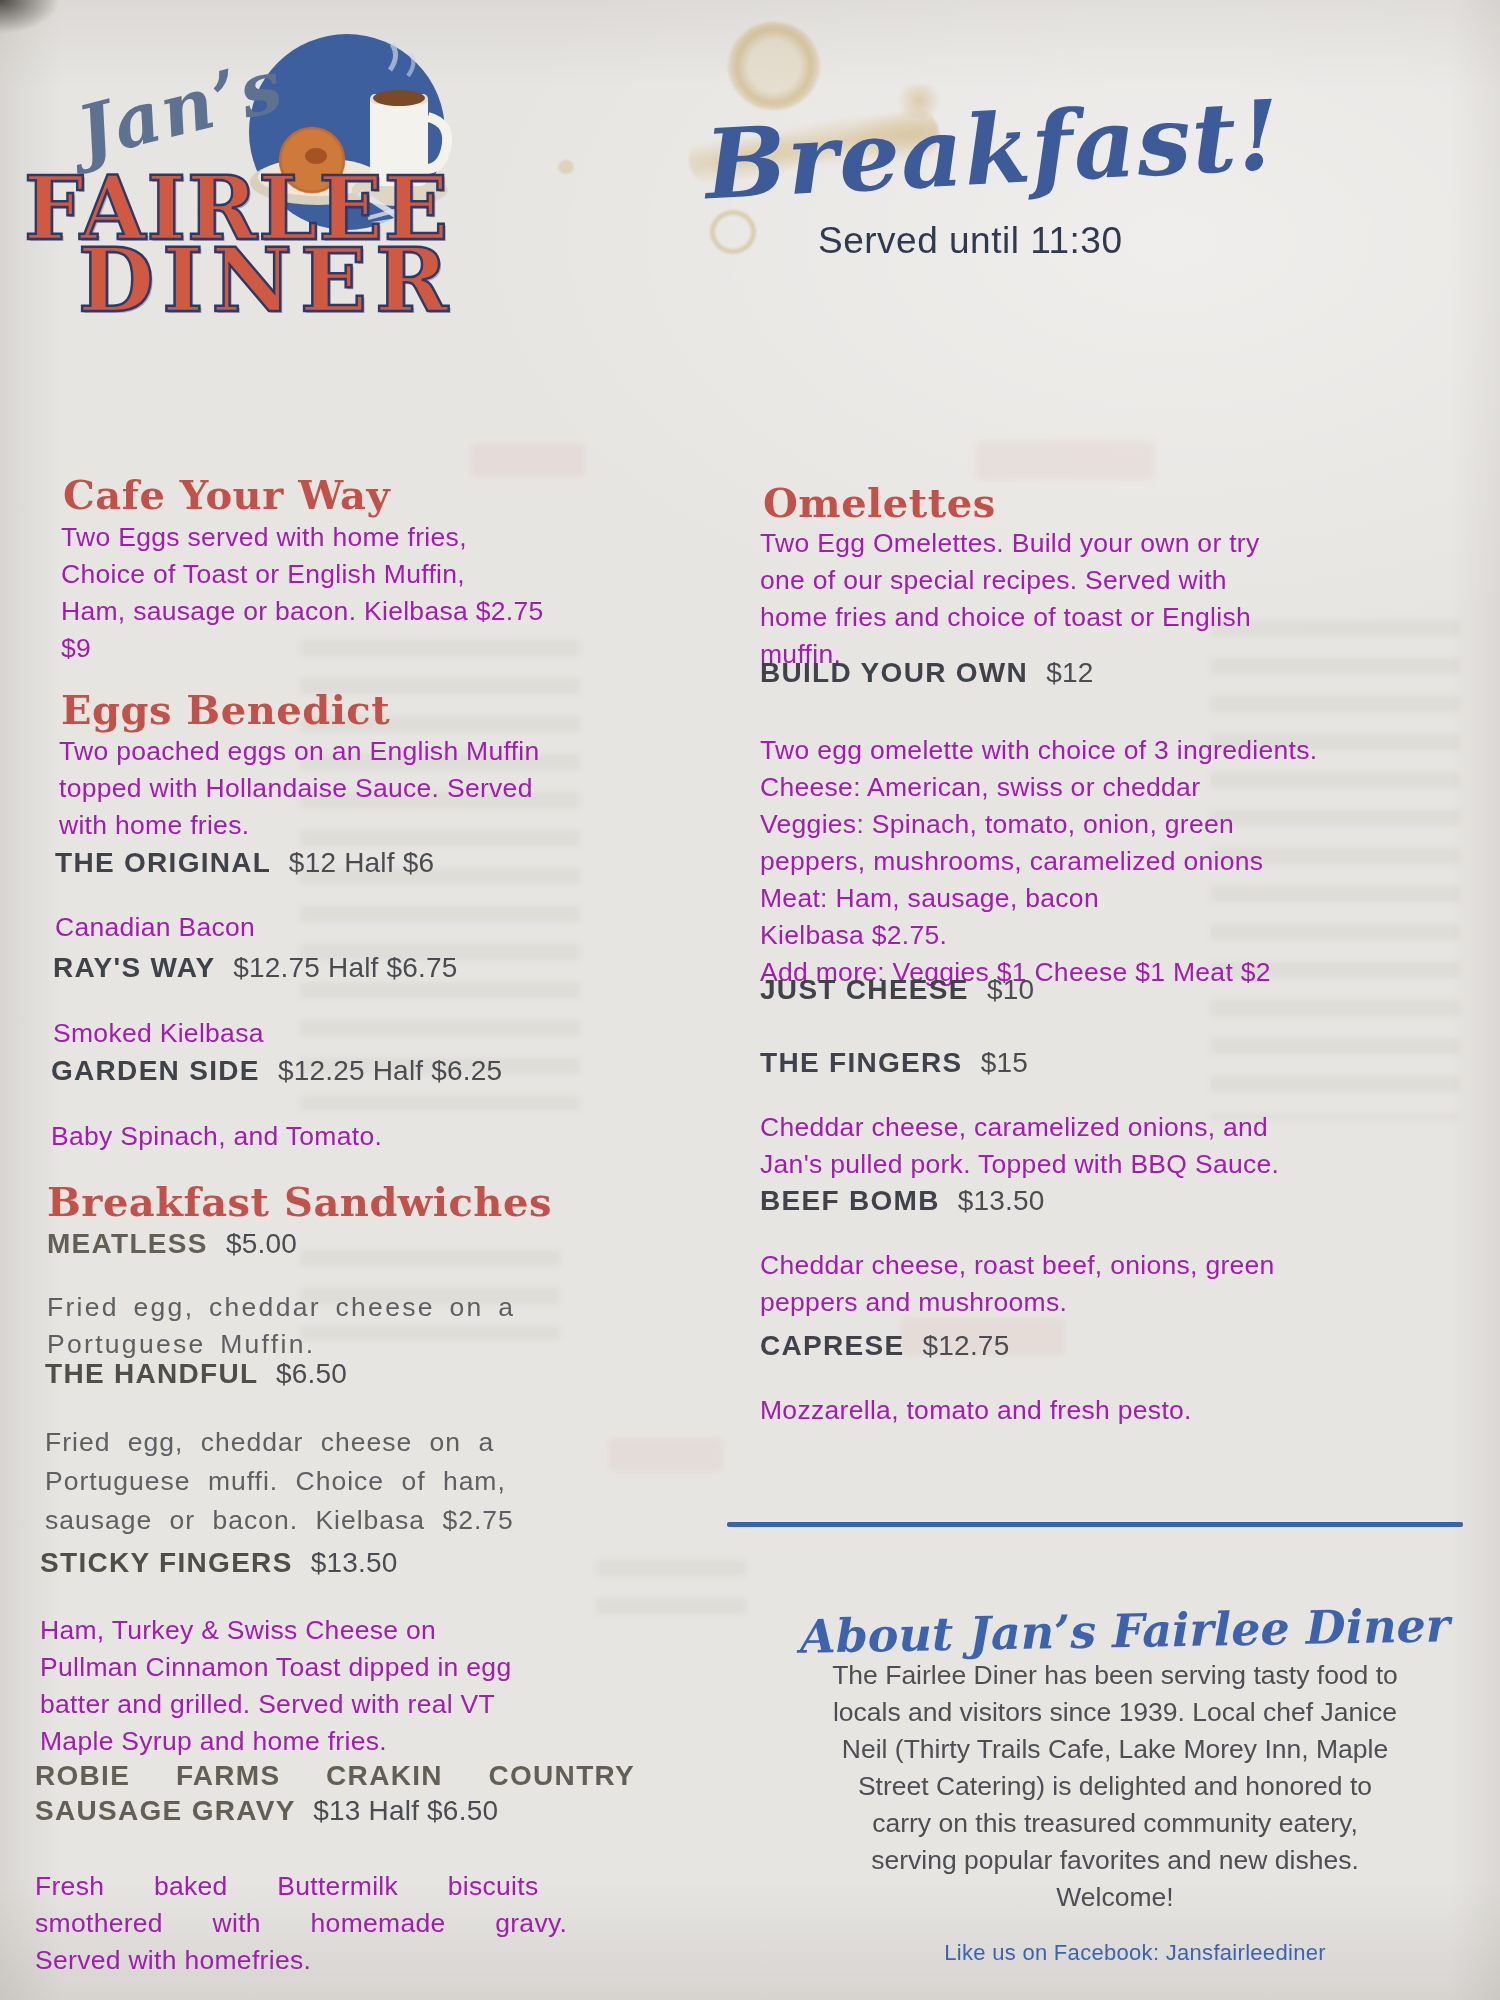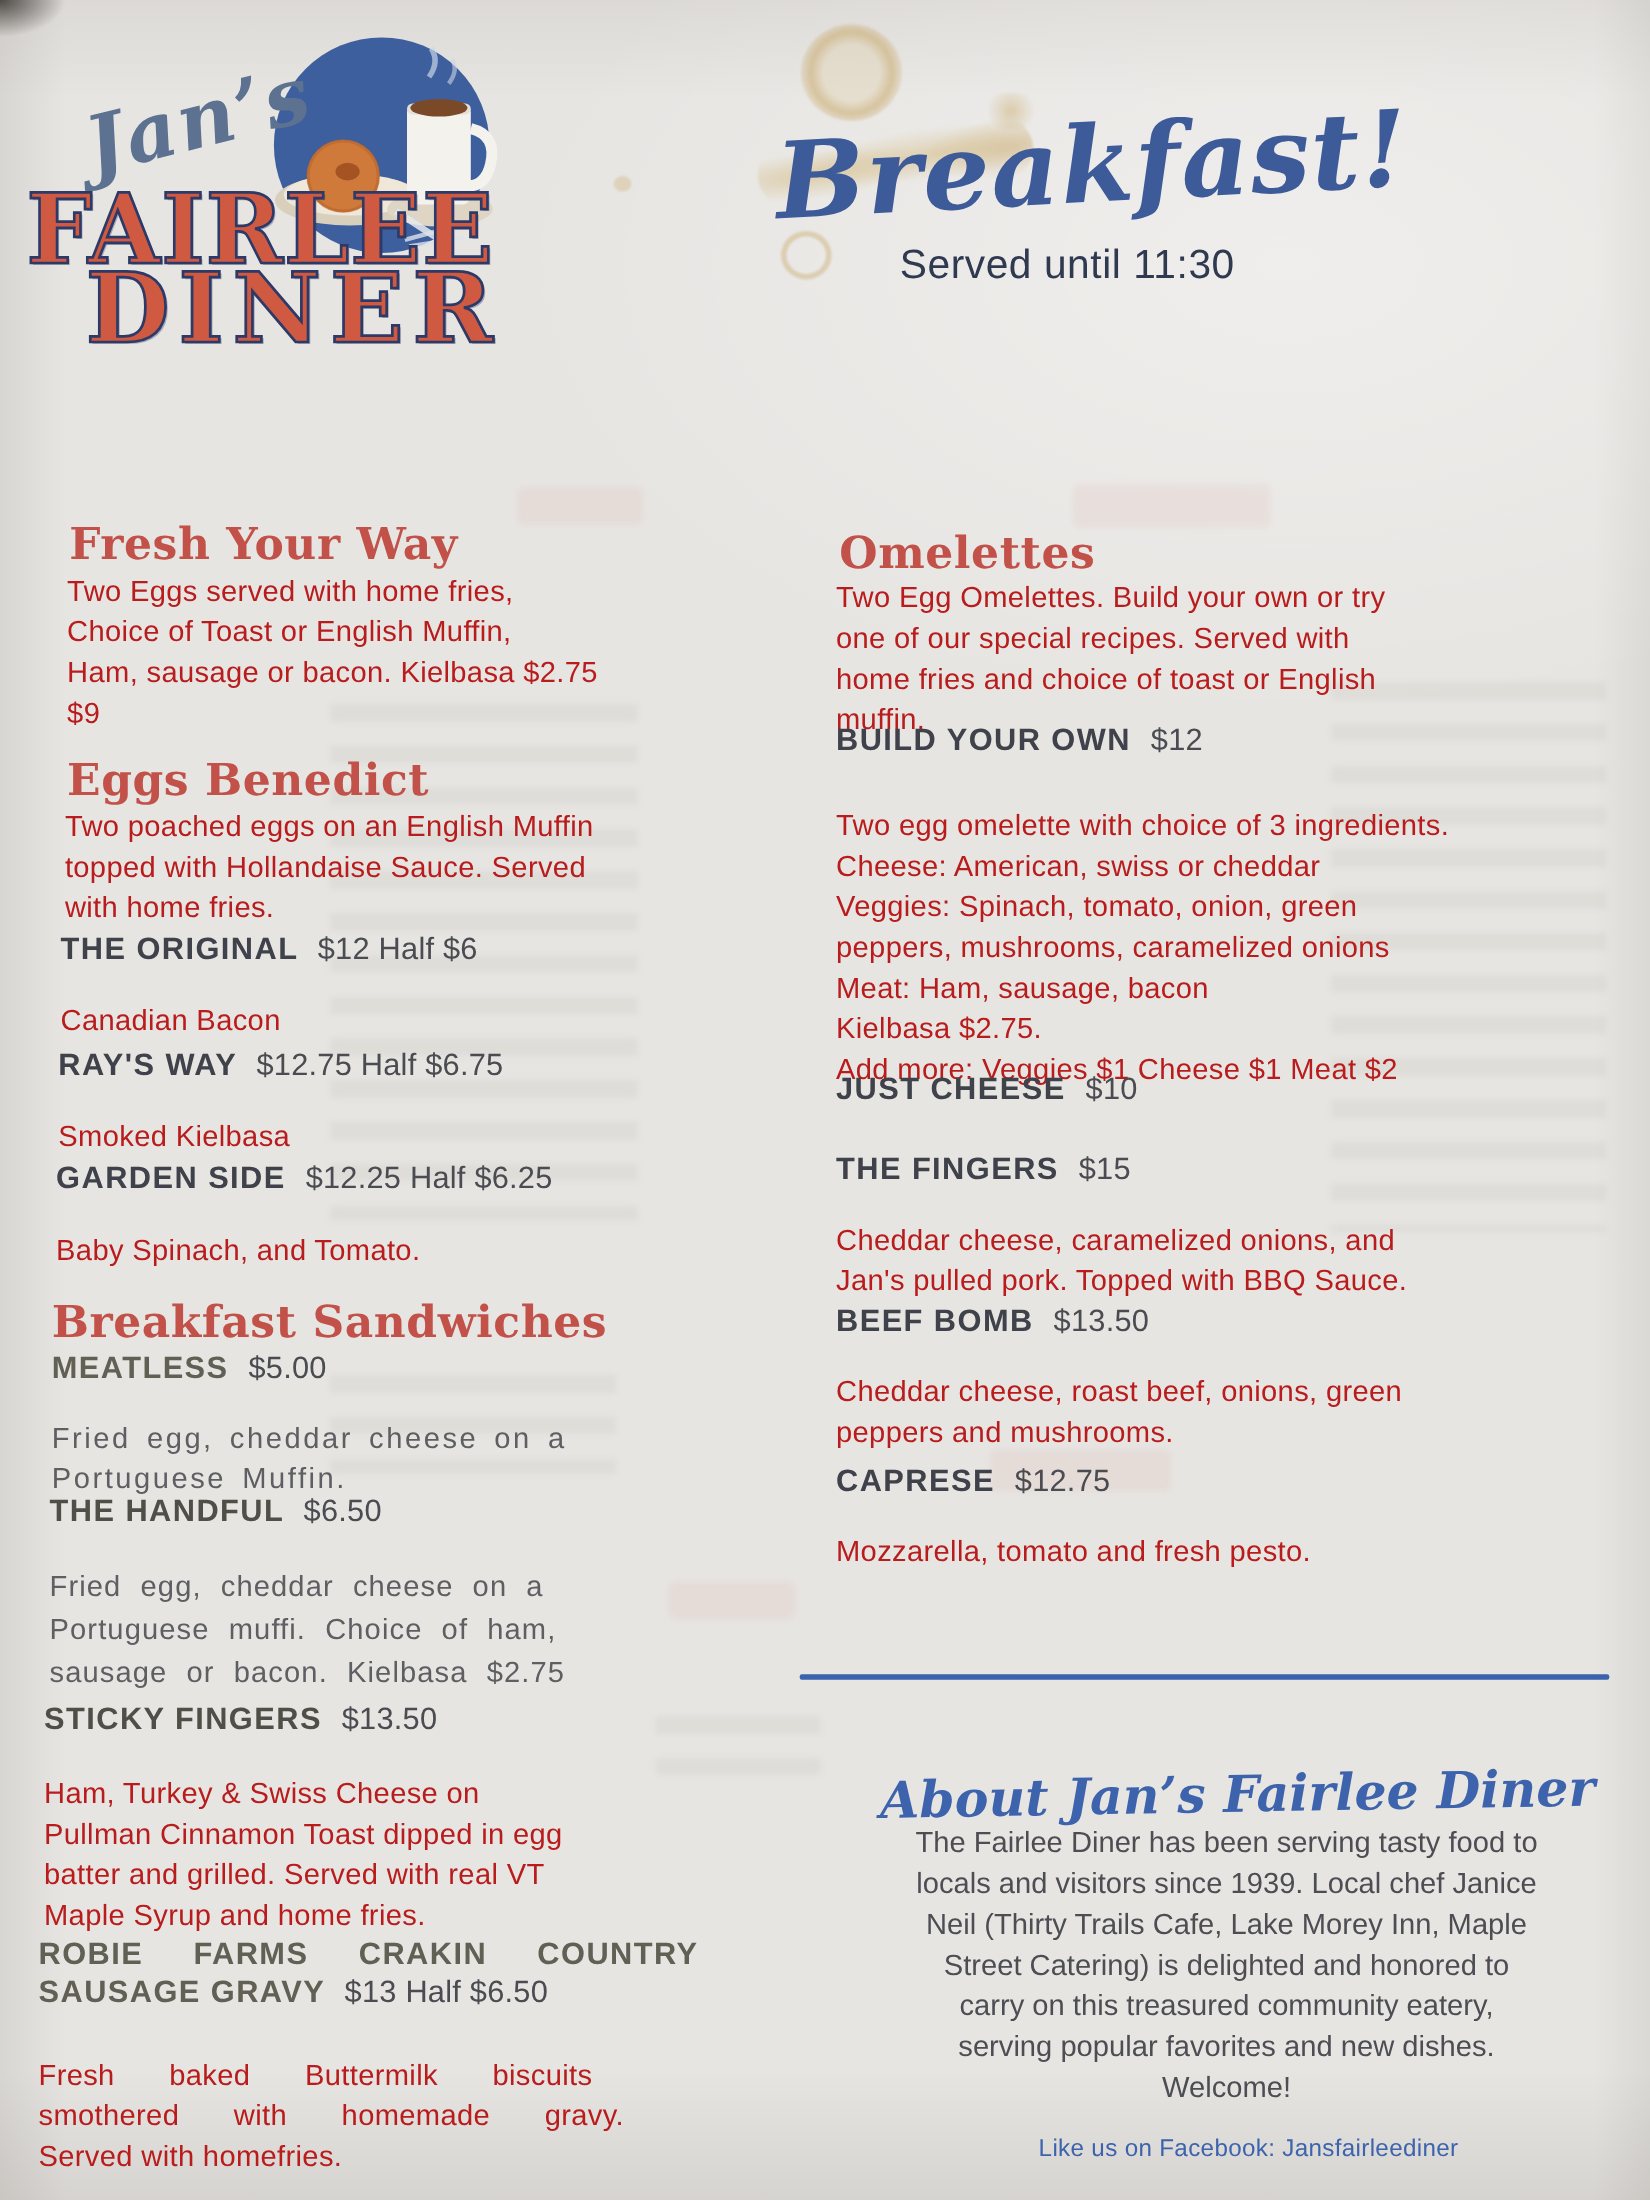--- a/index.html
+++ b/index.html
@@ -56,21 +56,21 @@
     font-family:"DejaVu Serif","Liberation Serif",serif;font-style:italic;font-weight:700;
     font-size:96px;color:#3d5a99;transform:rotate(-3deg);letter-spacing:1px;}
   .bk-sub{position:absolute;left:818px;top:220px;font-size:37px;color:#2f3a50;letter-spacing:.5px;}
   
   .col{position:absolute;top:0;height:2000px;}
   .col-left{left:35px;width:600px;}
   .col-right{left:755px;width:720px;}
   .blk{position:absolute;left:0;right:0;}
   .sec-title{font-family:"DejaVu Serif","Liberation Serif",serif;font-weight:700;
     font-size:40px;color:#c25249;letter-spacing:.5px;line-height:1.1;}
-  .body-text{font-size:26.5px;line-height:37px;color:#b91c1c;white-space:pre-line;letter-spacing:.3px;}
+  .body-text{font-size:26.5px;line-height:37px;color:#a21caf;white-space:pre-line;letter-spacing:.3px;}
   .item-name{font-size:28px;font-weight:700;color:#3f424a;letter-spacing:1.3px;line-height:1.25;}
   .item-name .price{font-weight:400;letter-spacing:.2px;margin-left:9px;color:#4a4c52;}
   .warm{color:#625f54;}
   .warm2{color:#504f47;}
   .justify{text-align:justify;}
   .divider{position:absolute;height:5px;background:#3a62ad;border-radius:2px;}
   .about-title{font-family:"DejaVu Serif","Liberation Serif",serif;font-style:italic;font-weight:700;
     font-size:46px;color:#3d63ad;text-align:center;transform:rotate(-1deg);}
   .about-text{font-size:26.5px;line-height:37px;color:#4d4e54;white-space:pre-line;text-align:center;}
   .fb-line{font-size:22px;color:#3c63ad;text-align:center;letter-spacing:.3px;}
@@ -116,21 +116,21 @@
   </div>
   <div class="logo-script">Jan’s</div>
   <div class="logo-word logo-fairlee">FAIRLEE</div>
   <div class="logo-word logo-diner">DINER</div>
 </header>
 
 <div class="bk-title">Breakfast!</div>
 <div class="bk-sub">Served until 11:30</div>
 
 <section class="col col-left">
-  <h2 class="blk sec-title" style="top:440px;left:28px;">Fresh Your Way</h2>
+  <h2 class="blk sec-title" style="top:440px;left:28px;">Cafe Your Way</h2>
   <p class="blk body-text" style="top:492px;left:26px;">Two Eggs served with home fries,
 Choice of Toast or English Muffin,
 Ham, sausage or bacon. Kielbasa $2.75
 $9</p>
 
   <h2 class="blk sec-title" style="top:655px;left:26px;">Eggs Benedict</h2>
   <p class="blk body-text" style="top:706px;left:24px;">Two poached eggs on an English Muffin
 topped with Hollandaise Sauce. Served
 with home fries.</p>
 

